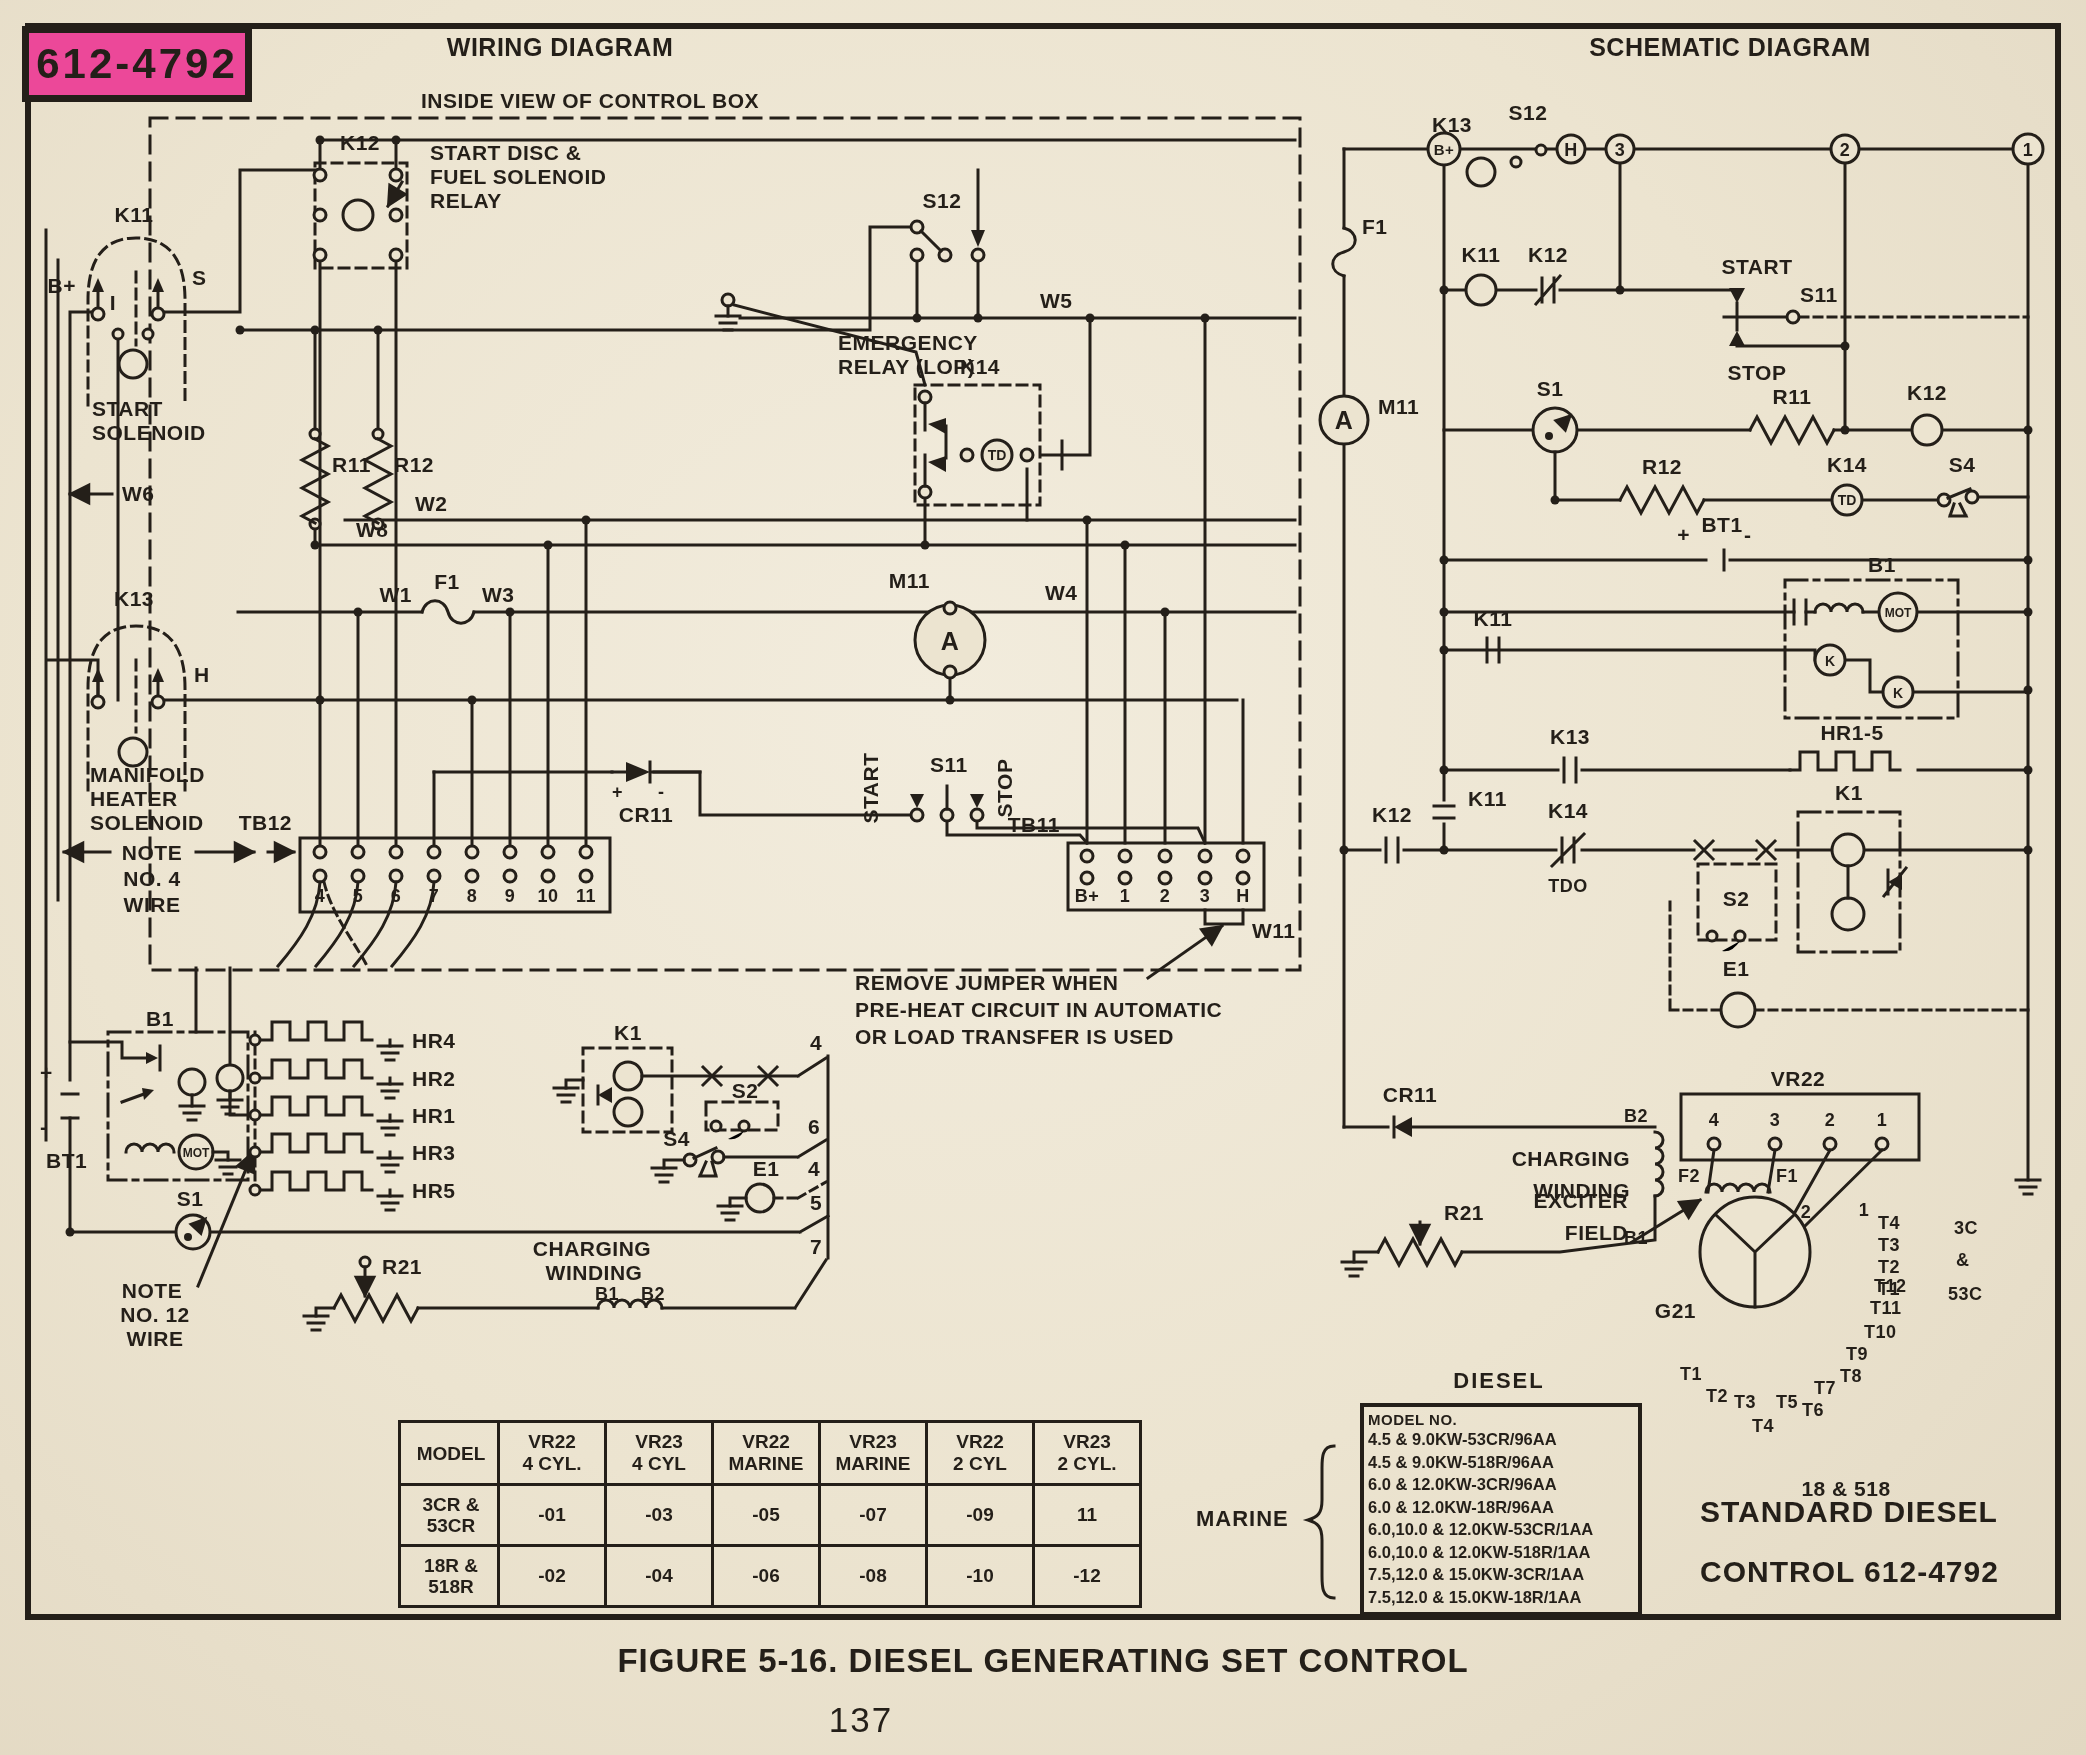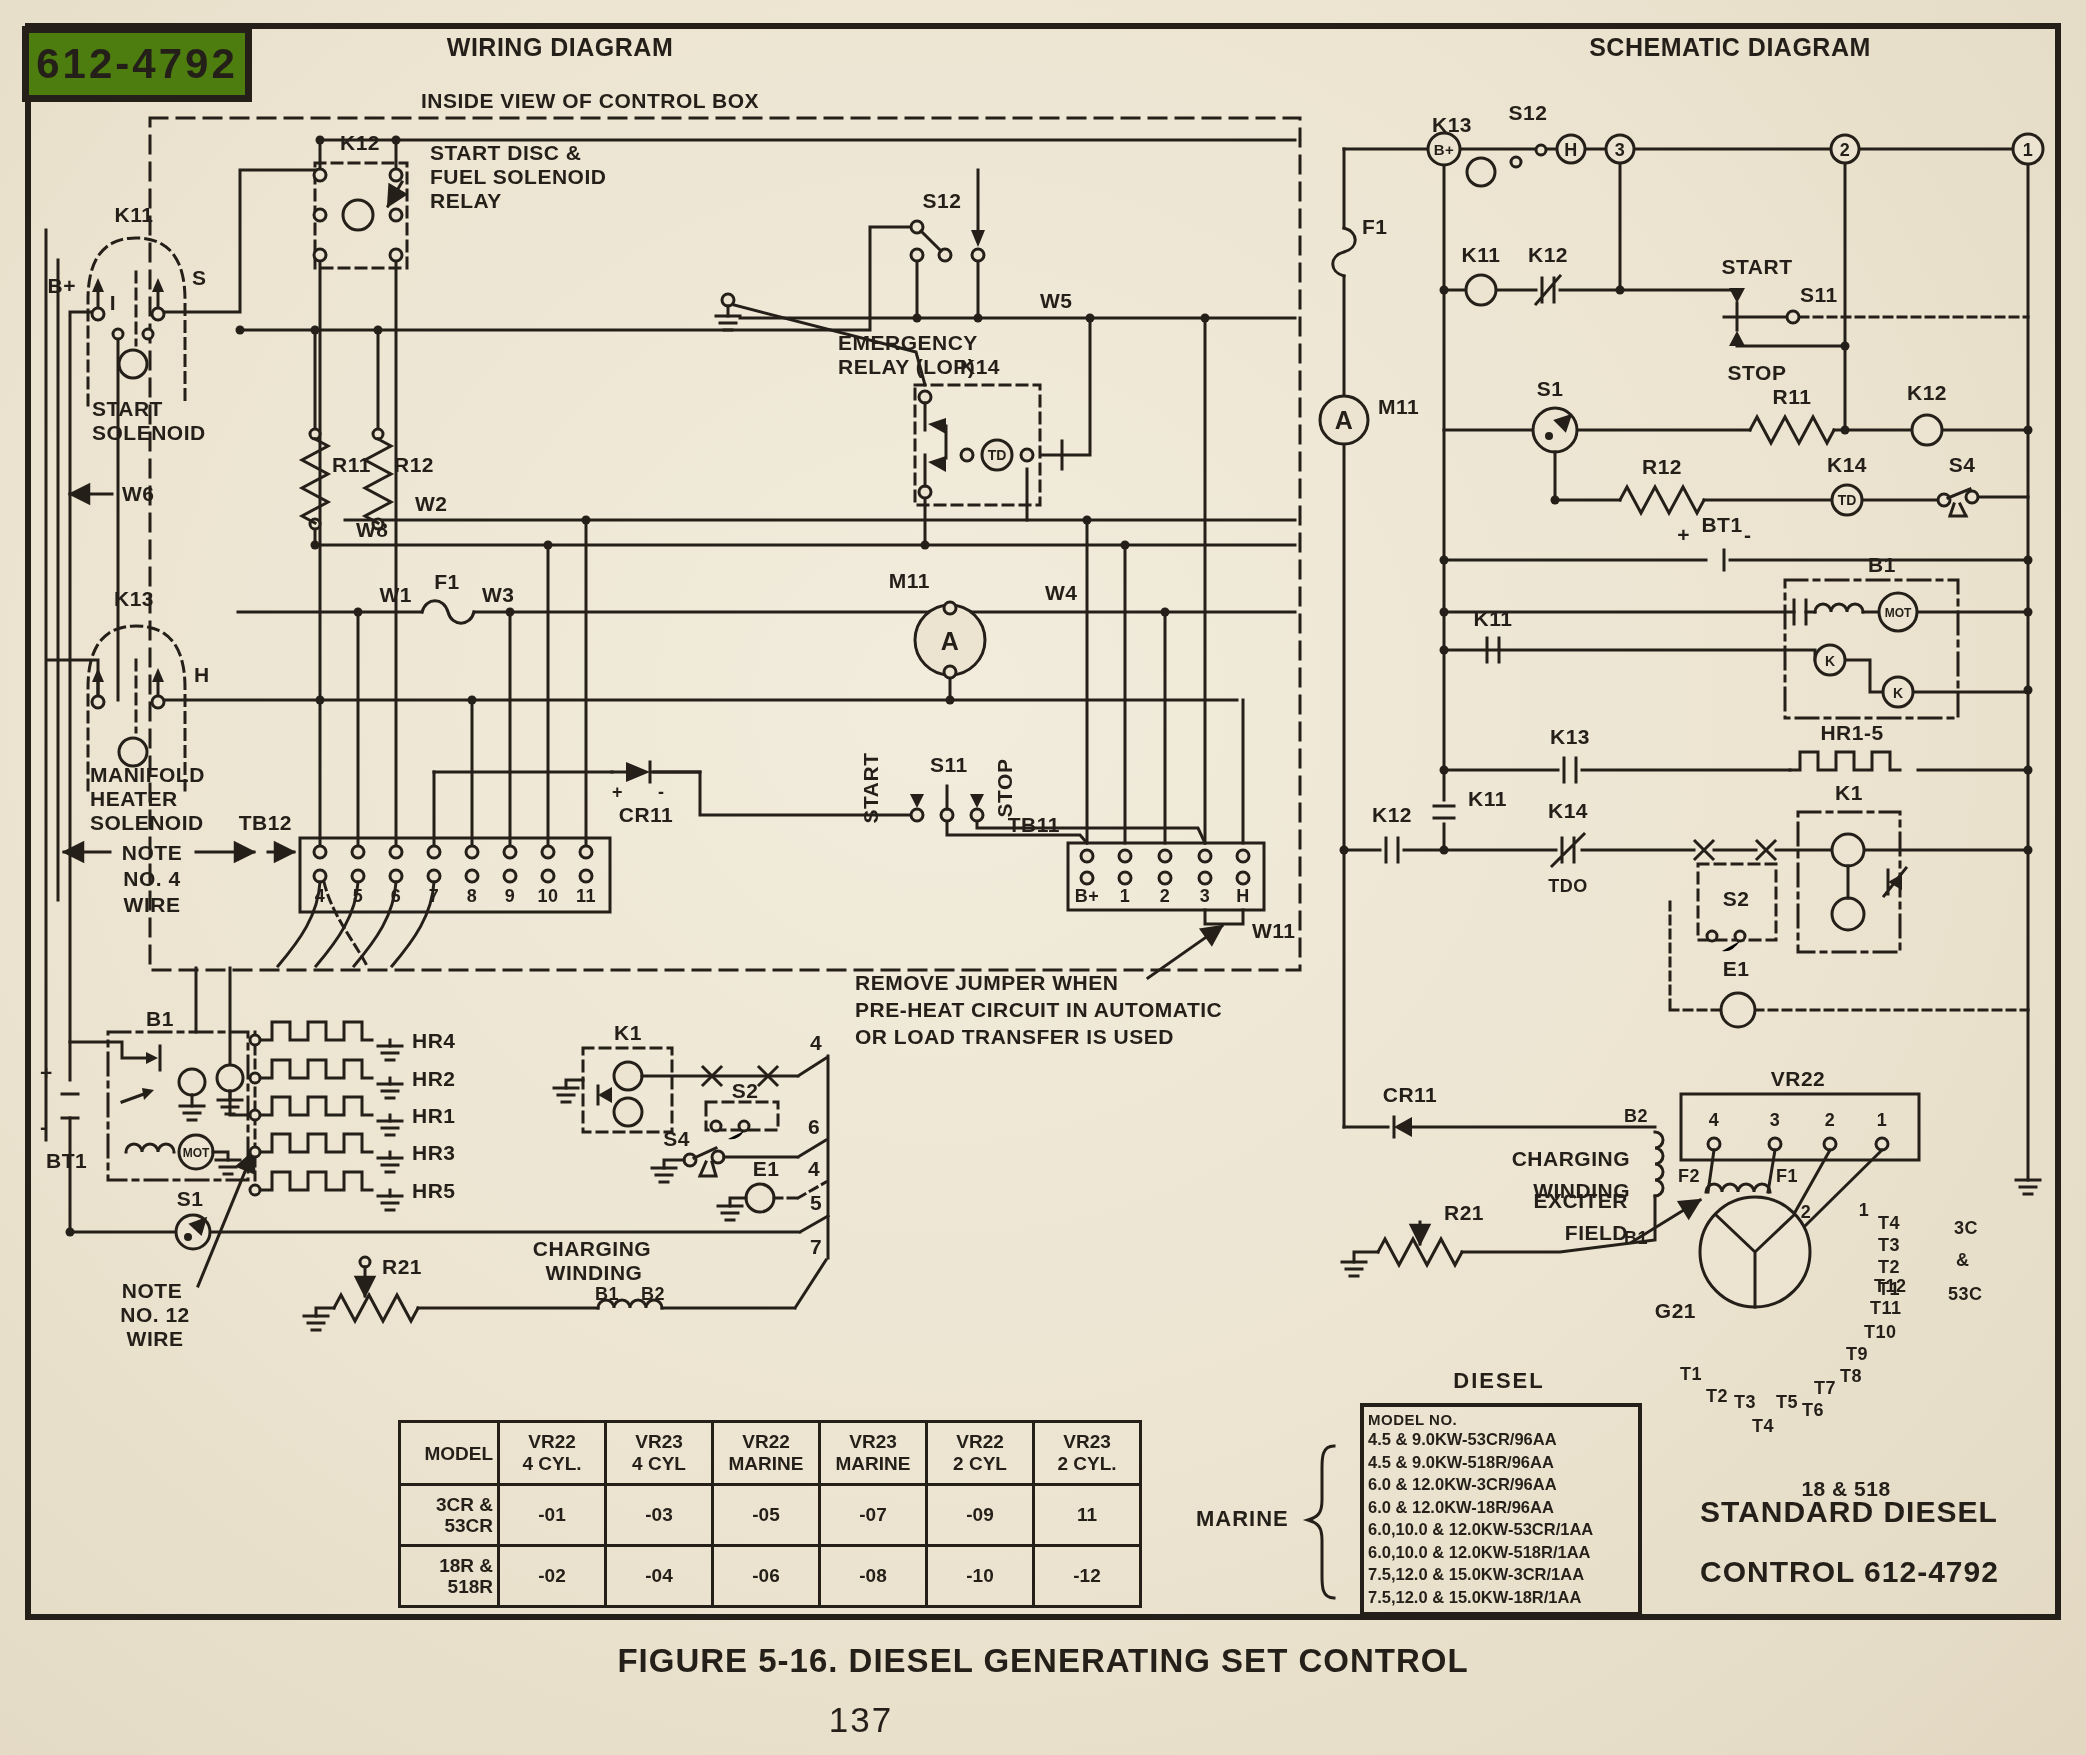--- a/index.html
+++ b/index.html
@@ -13,42 +13,42 @@
   .t{font-size:21px;} .ts{font-size:18px;} .txs{font-size:15px;} .tl{font-size:25px;}
   .tm{font-size:12px;letter-spacing:0;} .tk{font-size:14px;letter-spacing:0;}
   .w{stroke:#241f19;stroke-width:3;fill:none;stroke-linecap:square;}
   .w2{stroke-width:2.4;} .w4{stroke-width:4;}
   .dashA{stroke-dasharray:17 10;} .dashB{stroke-dasharray:10 7;} .dashC{stroke-dasharray:22 7 5 7;}
   .dashD{stroke-dasharray:8 6;}
   .tc{fill:#ece4d0;stroke:#241f19;stroke-width:3;}
   .fillk{fill:#241f19;stroke:none;}
   .title-box{
     position:absolute;left:22px;top:26px;width:216px;height:62px;border:7px solid #241f19;
-    display:flex;align-items:center;justify-content:center;background:#4d7c0f;
+    display:flex;align-items:center;justify-content:center;background:#ec4899;
     font-size:42px;font-weight:bold;letter-spacing:3px;
   }
   .caption{position:absolute;left:0;top:1642px;width:2086px;text-align:center;
     font-size:33px;font-weight:bold;letter-spacing:1px;}
   .pagenum{position:absolute;left:0;top:1700px;width:1722px;text-align:center;
     font-size:35px;font-weight:500;letter-spacing:2px;}
   .footer-right{position:absolute;left:1700px;top:1482px;width:360px;
     font-size:30px;font-weight:bold;line-height:60px;letter-spacing:1px;}
   .diesel-title{position:absolute;left:1360px;top:1368px;width:278px;text-align:center;
     font-size:22px;font-weight:bold;letter-spacing:2px;}
   .diesel-box{position:absolute;left:1360px;top:1403px;width:270px;border:4px solid #241f19;
     padding:4px 0 4px 4px;background:transparent;}
   .diesel-box .hd{font-size:15px;font-weight:bold;letter-spacing:.5px;}
   .diesel-box .mline{font-size:16.5px;font-weight:bold;letter-spacing:0;line-height:22.5px;white-space:nowrap;}
   .marine{position:absolute;left:1196px;top:1506px;font-size:22px;font-weight:bold;letter-spacing:1px;}
   table.mtable{position:absolute;left:398px;top:1420px;border-collapse:collapse;background:transparent;}
   table.mtable td{border:3.5px solid #241f19;text-align:center;vertical-align:middle;
     font-size:19px;font-weight:bold;padding:0 4px;}
   table.mtable td.hc{height:60px;line-height:22px;}
   table.mtable td.dc{height:58px;}
-  table.mtable td.mc{text-align:right;padding-left:8px;line-height:21px;width:84px;}
+  table.mtable td.mc{text-align:center;padding-left:8px;line-height:21px;width:84px;}
   table.mtable td.vc{width:96px;}
 </style>
 </head>
 <body>
 
 <svg width="2086" height="1755" viewBox="0 0 2086 1755">
 <defs>
   <marker id="ah" viewBox="0 0 12 12" refX="10" refY="6" markerWidth="9" markerHeight="9" orient="auto-start-reverse">
     <path d="M1,1 L11,6 L1,11 Z" fill="#241f19"></path>
   </marker>

